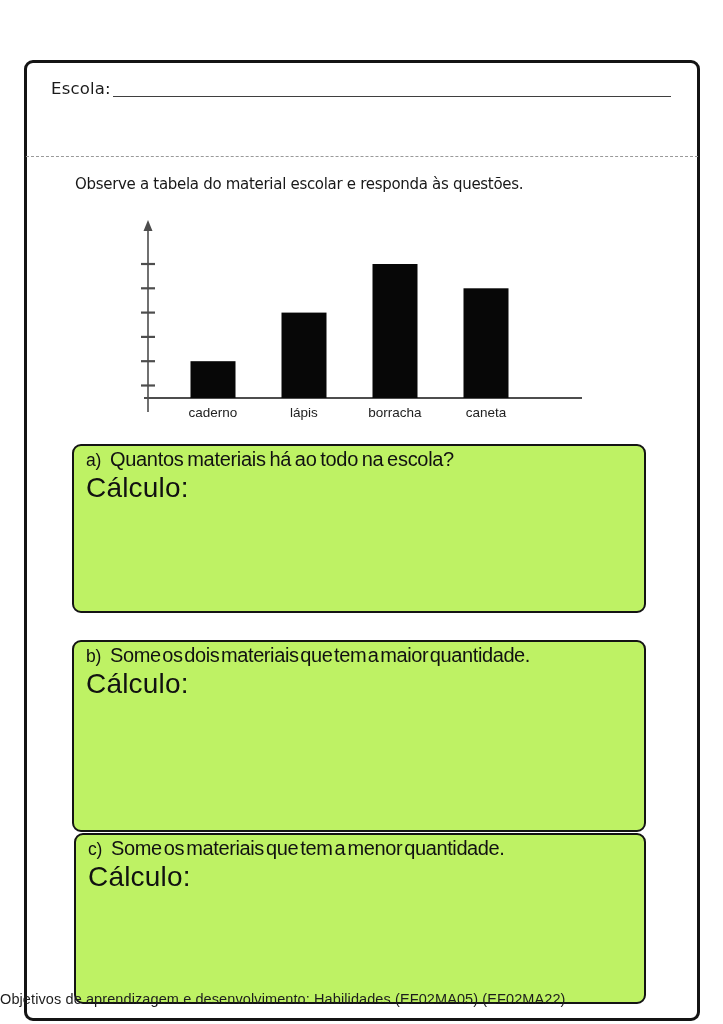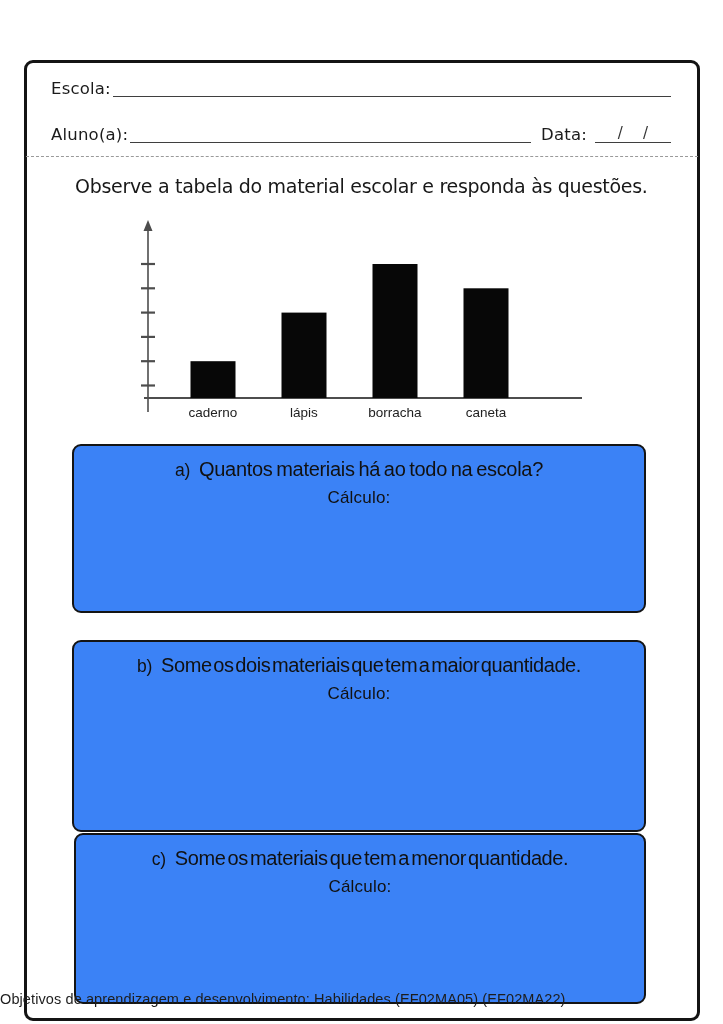--- a/index.html
+++ b/index.html
@@ -33,65 +33,58 @@
   .row-teacher { top:37px; }
   .row-student { top:60px; }
 
   .dashed-sep {
     position:absolute; left:-1px; right:-1px; top:93px;
     border-top:1.5px dashed #9a9a9a;
   }
 
   .instruction {
     position:absolute; left:48px; top:112px; width:610px;
-    font-size:19px; letter-spacing:-0.3px; color:#181818;
+    font-size:15px; letter-spacing:-0.3px; color:#181818;
   }
 
   .chart-wrap { position:absolute; left:103px; top:157px; width:460px; height:206px; }
 
   
   .qbox {
     position:absolute; border:2.6px solid #141414; border-radius:9px;
-    background:#3b82f6; padding:10px 12px;
+    background:#bef264; padding:0 12px;
     font-family:"Liberation Sans", sans-serif;
-    text-align:center;
   }
   .qbox-a { left:45px; top:381px; width:574px; height:169px; }
   .qbox-b { left:45px; top:577px; width:574px; height:192px; }
   .qbox-c { left:47px; top:770px; width:572px; height:171px; }
   .qline { font-size:20px; line-height:26px; color:#111; letter-spacing:-0.3px; }
   .qid { font-size:17.5px; margin-right:9px; }
   .qbox-a .qtext { word-spacing:-1.5px; }
   .qbox-b .qtext { word-spacing:-3.5px; letter-spacing:-0.4px; }
   .qbox-c .qtext { word-spacing:-3px; letter-spacing:-0.4px; }
-  .calc { font-size:17px; line-height:26px; margin-top:2px; color:#111; letter-spacing:0.2px; }
+  .calc { font-size:28px; line-height:26px; margin-top:2px; color:#111; letter-spacing:0.2px; }
 
   .footer {
     position:absolute; left:0; top:991px; width:723px; 
     font-family:"Liberation Sans", sans-serif; font-size:14.5px; color:#1d1d1d;
     letter-spacing:0.1px;
   }
 </style>
 </head>
 <body>
 
 <div class="page-frame">
 
   <div class="form-row row-school">
     <span class="lbl">Escola:</span>
     <span class="hline"></span>
   </div>
 
 
-  <div class="form-row row-student">
-    <span class="lbl">Aluno(a):</span>
-    <span class="hline"></span>
-    <span class="lbl fixed-lbl">Data:</span>
-    <span class="date-line">/    /</span>
-  </div>
 
   <div class="dashed-sep"></div>
 
   <div class="instruction">Observe a tabela do material escolar e responda às questões.</div>
 
   <div class="chart-wrap">
     <svg width="460" height="206" viewBox="0 0 460 206" xmlns="http://www.w3.org/2000/svg">
         <line x1="18" y1="9" x2="18" y2="192" stroke="#4d4d4d" stroke-width="1.6"></line>
         <polygon points="18,0 13.5,11 22.5,11" fill="#4d4d4d"></polygon>
         <line x1="11" y1="165.5" x2="25" y2="165.5" stroke="#4d4d4d" stroke-width="2.2"></line>

